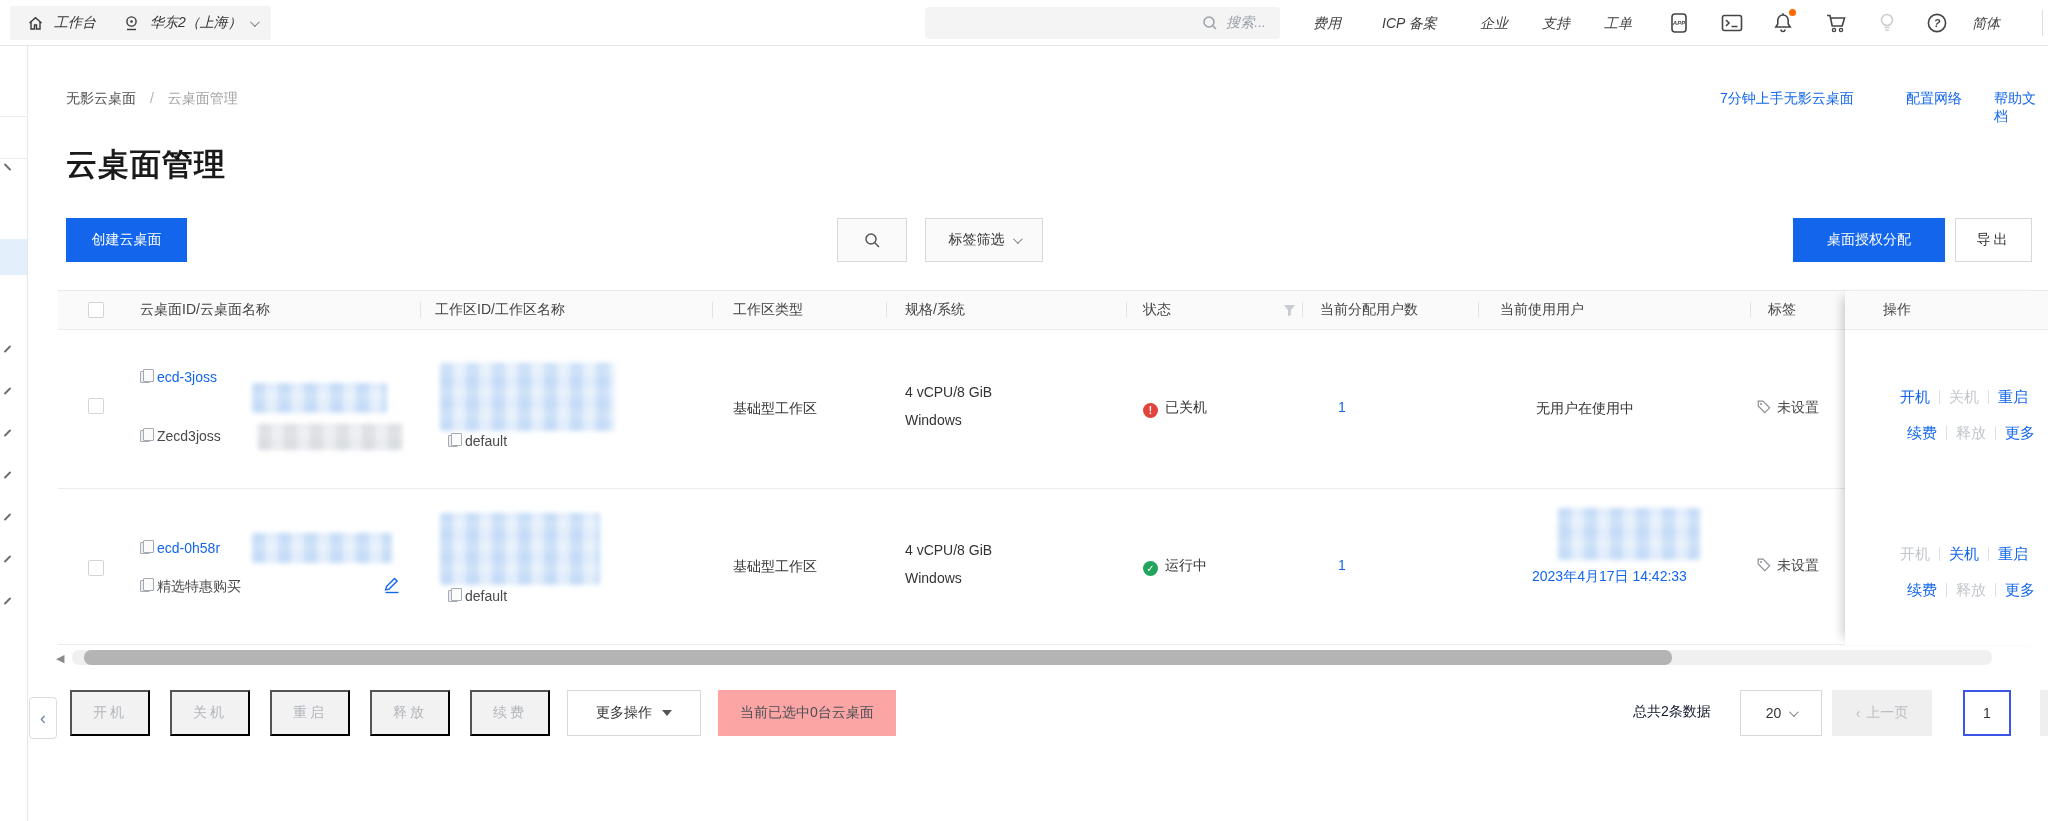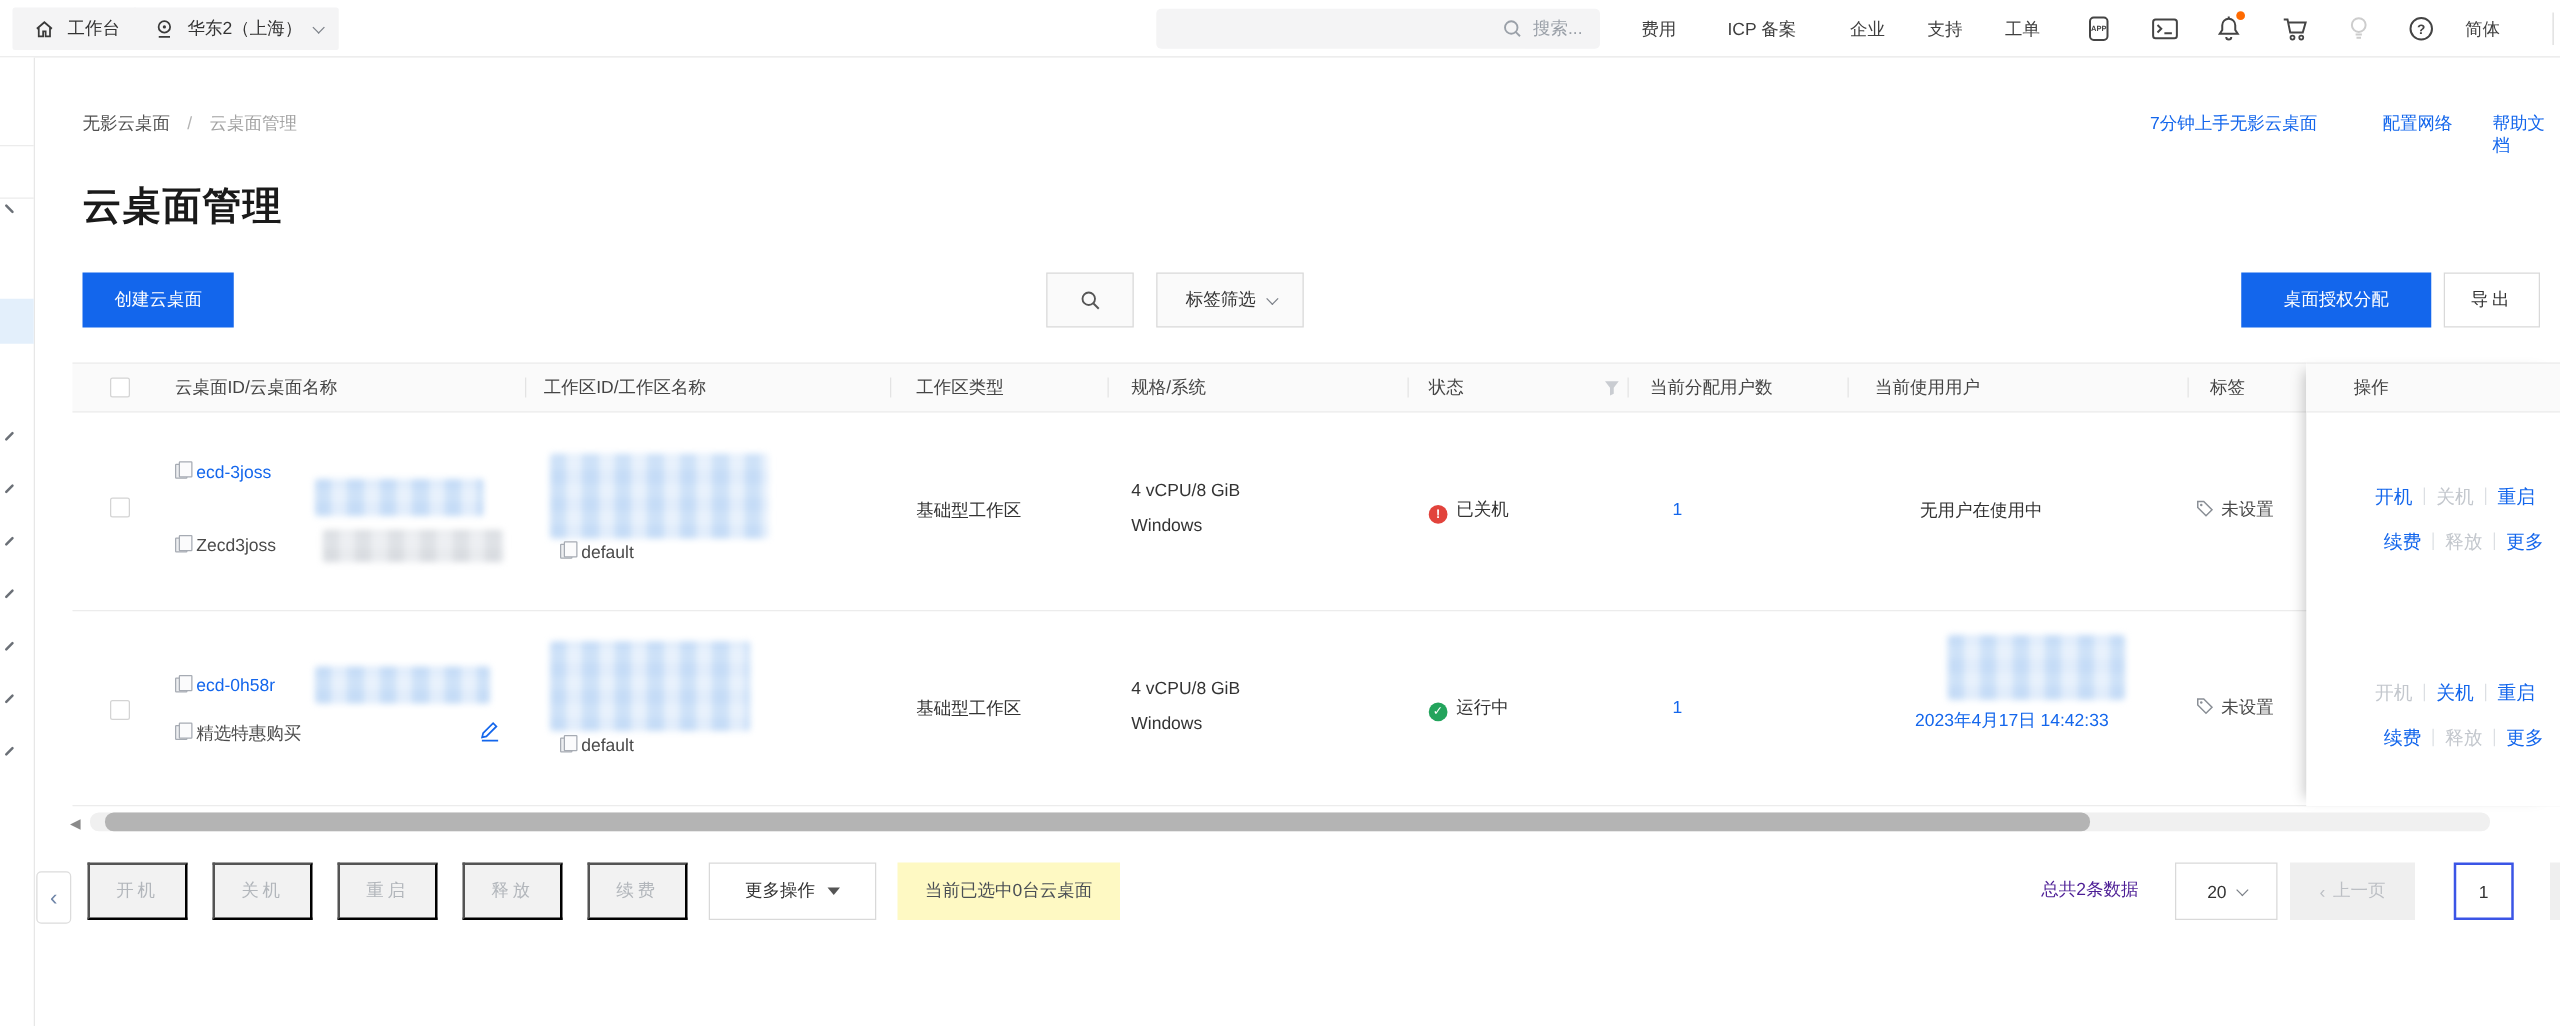--- a/index.html
+++ b/index.html
@@ -3,21 +3,21 @@
 <meta charset="utf-8">
 <style>
   * { margin:0; padding:0; box-sizing:border-box; }
   html,body { width:2048px; height:821px; background:#fff; }
   body { font-family:"Liberation Sans","DejaVu Sans",sans-serif; color:#333; }
   #screen { position:relative; width:2048px; height:821px; overflow:hidden; background:#fff; }
   .abs { position:absolute; }
   :root { --accent:#1366ec; --running:#23a45c; --stopped:#e2433c; }
 
   
-  .topbar { left:0; top:0; width:2048px; height:46px; background:#fff; border-bottom:1px solid #e8e8e8; }
+  .topbar { left:0; top:0; width:2048px; height:46px; background:#fff; border-bottom:1px solid #e8e8e8;font-style:italic; }
   .topbtn { display:flex; align-items:center; gap:8px; background:#f4f4f5; border-radius:2px; height:34px; padding:0 14px; font-size:14px; color:#333; }
   .topsearch { display:flex; align-items:center; gap:8px; background:#f4f4f5; border-radius:4px; height:32px; padding:0 14px; width:355px; color:#9aa0a8; font-size:14px; }
   .navtxt { font-size:14px; color:#404040; line-height:46px; }
   .navico { width:22px; height:22px; display:flex; align-items:center; justify-content:center; }
   .chev { display:inline-block; width:7px; height:7px; border-right:1.5px solid #7a7f87; border-bottom:1.5px solid #7a7f87; transform:rotate(45deg) translateY(-2px); }
 
   
   .sidestrip { left:0; top:46px; width:28px; height:775px; background:#fff; border-right:1px solid #e7e7e7; }
   .side-sel { left:0; top:193px; width:27px; height:36px; background:#e3effb; }
   .tick { position:absolute; width:9px; height:2px; background:#6b7077; transform:rotate(-45deg); left:3px; border-radius:1px; }
@@ -69,22 +69,22 @@
 
   
   .sb-track { left:72px; top:650px; width:1920px; height:15px; background:#f0f0f0; border-radius:7px; }
   .sb-thumb { left:84px; top:650px; width:1588px; height:15px; background:#b4b4b4; border-radius:7px; }
   .sb-arrow { left:56px; top:652px; font-size:11px; color:#8a8a8a; }
 
   
   .fbtn { position:absolute; top:690px; height:46px; width:80px; background:#f2f2f2; color:#b2b6bb; font-size:14px; display:flex; align-items:center; justify-content:center; letter-spacing:3px; }
   .morebtn { position:absolute; top:690px; left:567px; height:46px; width:134px; background:#fff; border:1px solid #d9d9d9; color:#333; font-size:14px; display:flex; align-items:center; justify-content:center; gap:10px; }
   .caret-dn { width:0; height:0; border-left:5px solid transparent; border-right:5px solid transparent; border-top:6px solid #555; }
-  .selinfo { position:absolute; top:690px; left:718px; height:46px; padding:0 22px; background:#fef9c3; color:#4a4f55; font-size:14px; display:flex; align-items:center; }
-  .pgtotal { position:absolute; top:703px; left:1633px; font-size:14px; color:#4c1d95; }
+  .selinfo { position:absolute; top:690px; left:718px; height:46px; padding:0 22px; background:#fca5a5; color:#4a4f55; font-size:14px; display:flex; align-items:center; }
+  .pgtotal { position:absolute; top:703px; left:1633px; font-size:14px; color:#0f172a; }
   .pgsize { position:absolute; top:690px; left:1740px; width:82px; height:46px; background:#fff; border:1px solid #d9d9d9; display:flex; align-items:center; justify-content:center; gap:8px; font-size:14px; color:#333; }
   .pgprev { position:absolute; top:690px; left:1832px; width:100px; height:46px; background:#efefef; color:#bcbfc4; font-size:14px; display:flex; align-items:center; justify-content:center; gap:6px; }
   .pgcur { position:absolute; top:690px; left:1963px; width:48px; height:46px; background:#fff; border:2px solid #3b55e6; color:#333; font-size:14px; display:flex; align-items:center; justify-content:center; }
   .pgnext { position:absolute; top:690px; left:2040px; width:60px; height:46px; background:#efefef; }
 
   svg { display:block; }
 </style>
 </head>
 <body>
 

